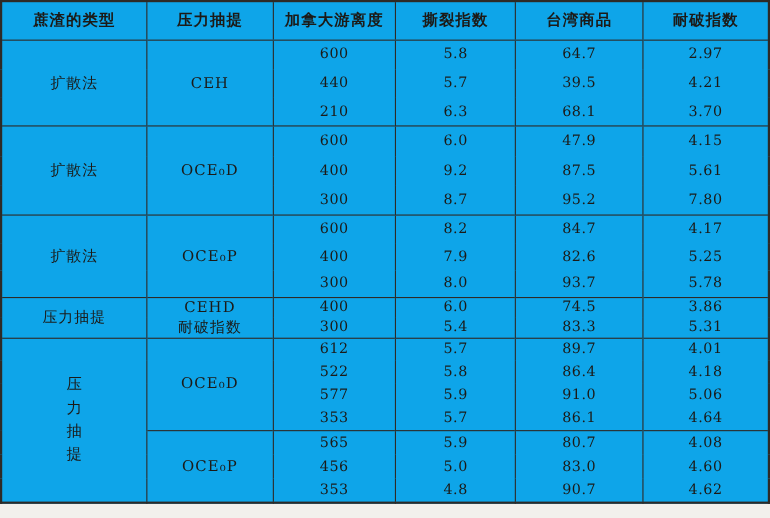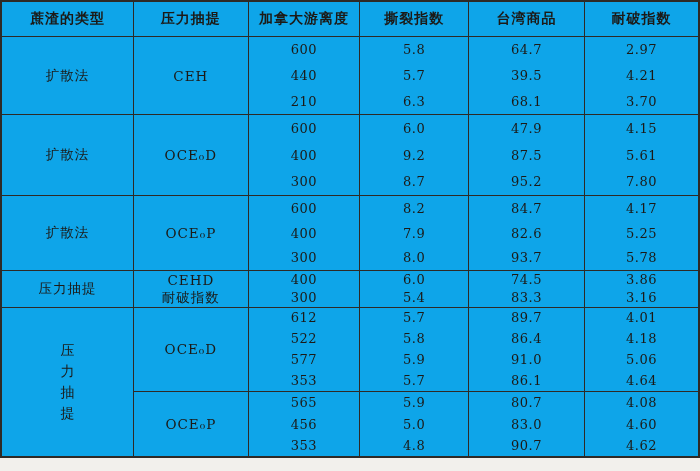--- a/index.html
+++ b/index.html
@@ -164,21 +164,21 @@
         <td>400</td>
         <td>6.0</td>
         <td>74.5</td>
         <td>3.86</td>
       </tr>
       <tr class="rg4">
         <td class="c-bleach">耐破指数</td>
         <td>300</td>
         <td>5.4</td>
         <td>83.3</td>
-        <td>3.16</td>
+        <td>5.31</td>
       </tr>
 
       <tr class="rg5 gstart">
         <td class="c-type" rowspan="7"><span class="vlabel">压力抽提</span></td>
         <td class="c-bleach" rowspan="4">OCE₀D</td>
         <td>612</td>
         <td>5.7</td>
         <td>89.7</td>
         <td>4.01</td>
       </tr>

